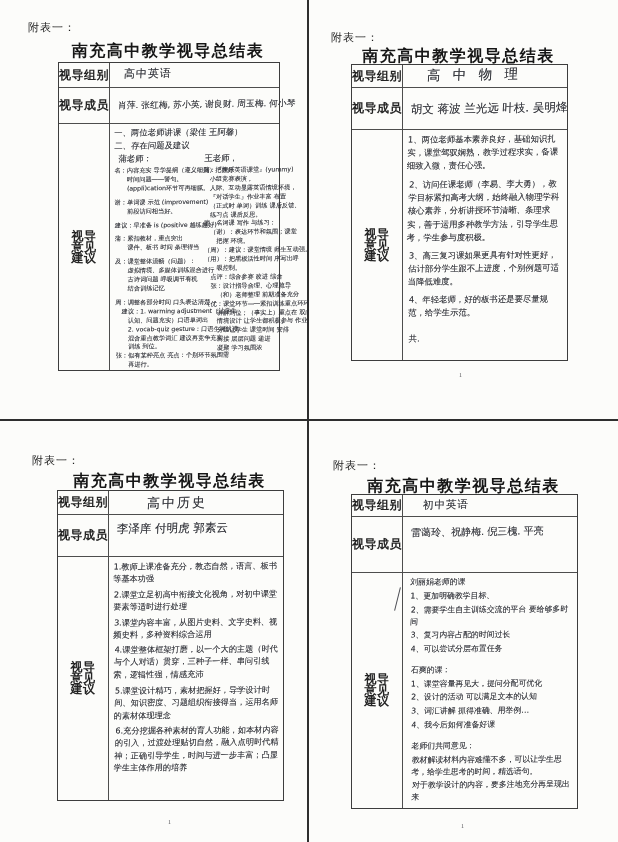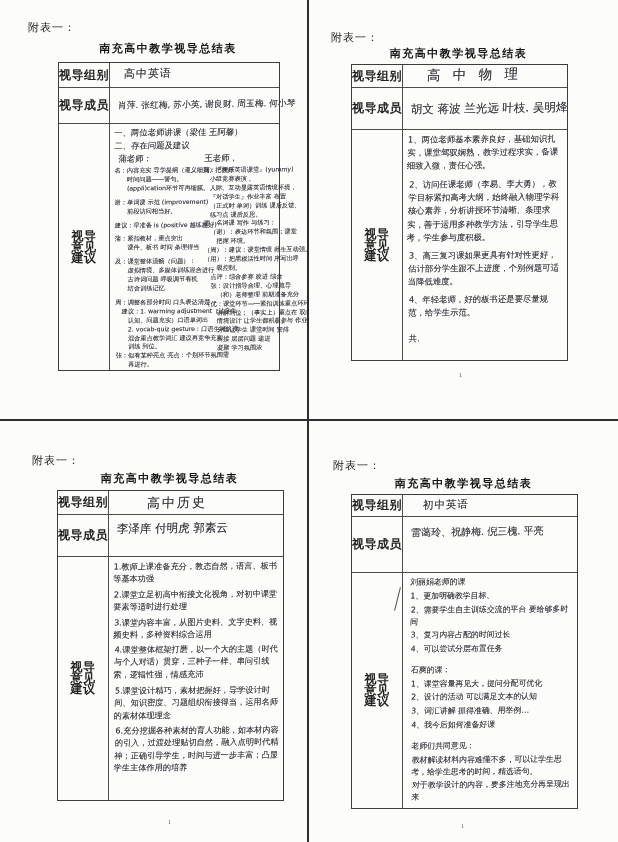--- a/index.html
+++ b/index.html
@@ -4,21 +4,21 @@
 <style>
   html,body{margin:0;padding:0;background:#e9e9e7;}
   .sheet{width:618px;height:842px;background:#fbfbf9;display:grid;
          grid-template-columns:309px 309px;grid-template-rows:421px 421px;
          font-family:"Liberation Serif","DejaVu Serif",serif;position:relative;overflow:hidden;}
   .page{position:relative;background:#fcfcfa;box-sizing:border-box;overflow:visible;}
   .page.tl{border-right:2px solid #2e2e2e;border-bottom:2px solid #2e2e2e;}
   .page.tr{border-bottom:2px solid #2e2e2e;}
   .page.bl{border-right:2px solid #2e2e2e;}
   .fubiao{position:absolute;font-size:11px;color:#1f1f1f;letter-spacing:1px;}
-  .ftitle{position:absolute;font-size:11px;font-weight:bold;color:#161616;
+  .ftitle{position:absolute;font-size:16px;font-weight:bold;color:#161616;
           text-align:center;letter-spacing:1.5px;white-space:nowrap;}
   .tbl{position:absolute;border:1.3px solid #3d3d3d;background:transparent;}
   .trow{display:flex;border-bottom:1px solid #4d4d4d;box-sizing:border-box;}
   .trow:last-child{border-bottom:none;}
   .lbl{width:50px;min-width:50px;border-right:1px solid #4d4d4d;display:flex;
        flex-direction:column;align-items:center;justify-content:center;
        font-size:12px;font-weight:bold;color:#242424;letter-spacing:.5px;line-height:11px;}
   .val{flex:1;position:relative;}
   .hand{font-family:"DejaVu Sans","Liberation Sans",sans-serif;color:#33353b;
         text-shadow:0 0 .3px rgba(20,20,30,.45);}

